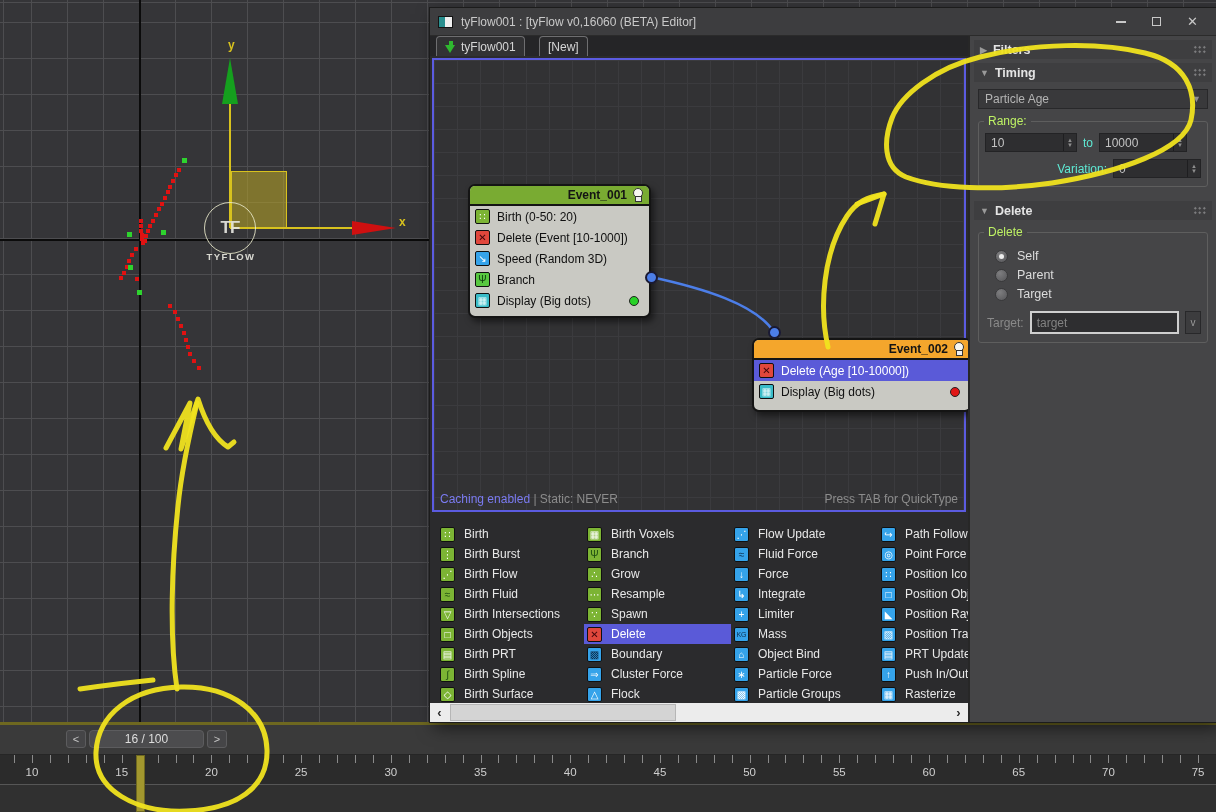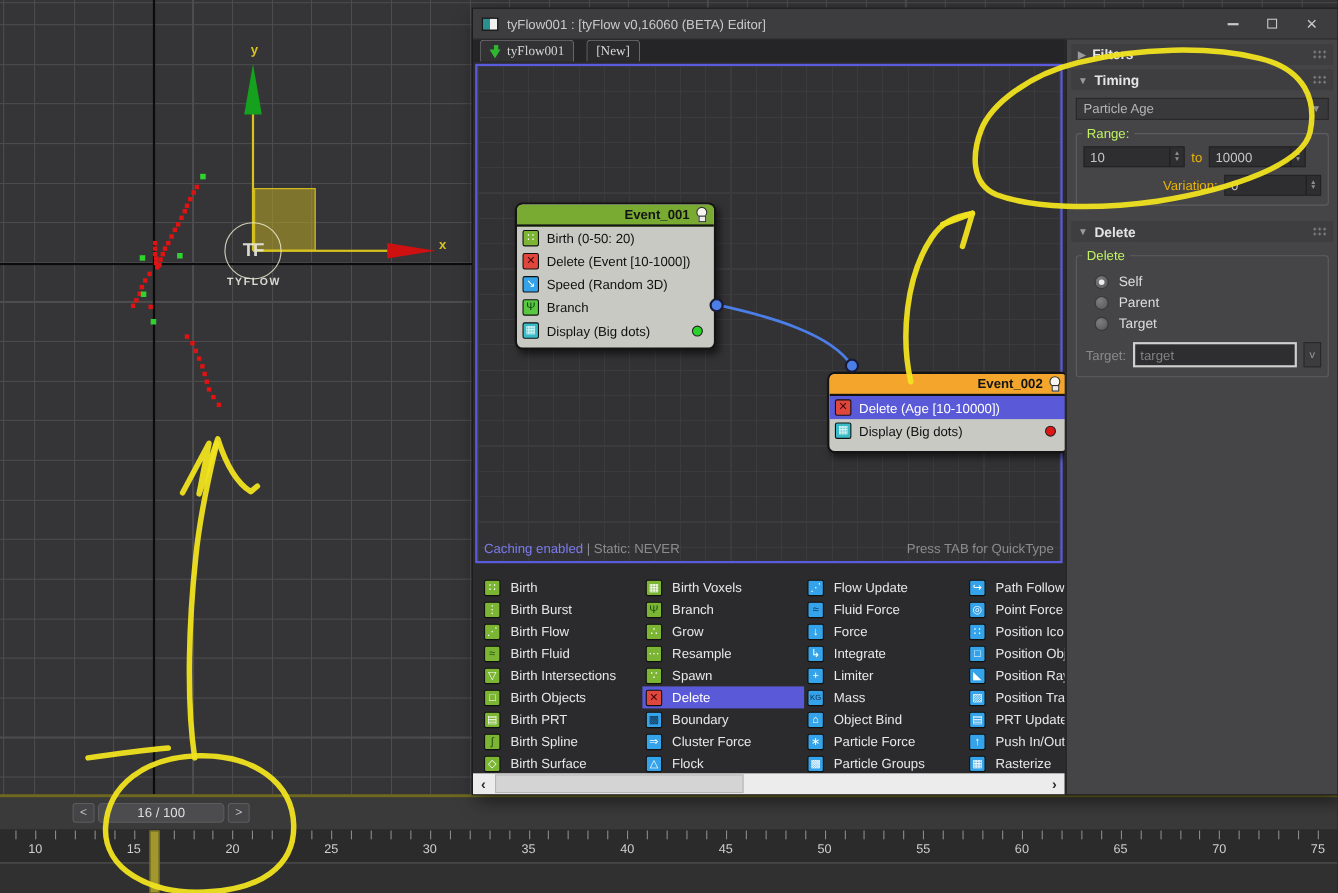--- a/index.html
+++ b/index.html
@@ -54,21 +54,21 @@
     border-bottom:1px solid #2b2b2b;display:flex;align-items:center;gap:8px;padding:0 8px;}
   .doc-icon{width:15px;height:12px;border:1px solid #141414;flex:0 0 auto;
     background:linear-gradient(to right,#2a8f8f 0 6px,#f0f0f0 6px);}
   .win-title{font-size:12px;color:#c9c9c9;}
   .win-btns{margin-left:auto;display:flex;gap:26px;align-items:center;padding-right:10px;}
   .win-min{width:10px;height:2px;background:#c9c9c9;}
   .win-max{width:9px;height:9px;border:1.5px solid #c9c9c9;}
   .win-close{color:#c9c9c9;font-size:13px;line-height:13px;}
 
   .leftcol{position:absolute;left:0;top:28px;width:538px;height:686px;}
-  .tabbar{position:absolute;left:0;top:0;width:538px;height:20px;background:#252527;font-family:Liberation Serif, serif;}
+  .tabbar{position:absolute;left:0;top:0;width:538px;height:20px;background:#252527;}
   .tab{position:absolute;bottom:0;height:20px;display:flex;align-items:center;gap:5px;padding:0 8px;
     background:#323234;border:1px solid #6e6e70;border-bottom:none;border-radius:4px 4px 0 0;
     color:#d6d6d6;font-size:12px;}
   .tab.inactive{background:#2a2a2c;}
   .dn-arrow{position:relative;width:11px;height:12px;flex:0 0 auto;}
   .dn-arrow::before{content:"";position:absolute;left:3.5px;top:0;width:4px;height:5px;background:#2fb82f;}
   .dn-arrow::after{content:"";position:absolute;left:0;top:4px;width:0;height:0;
     border-left:5.5px solid transparent;border-right:5.5px solid transparent;border-top:8px solid #2fb82f;}
 
   .graph{position:absolute;left:2px;top:22px;width:534px;height:454px;border:2px solid #5b5be0;
@@ -120,21 +120,21 @@
     display:flex;align-items:center;padding:0 6px;color:#b4b4b4;}
   .dd-arrow{margin-left:auto;color:#909090;font-size:9px;}
   .fieldset{position:relative;margin:12px 8px 0;border:1px solid #5e5e5e;border-radius:3px;padding:11px 6px 6px;}
   .legend{position:absolute;top:-8px;left:5px;background:#454547;padding:0 4px;color:#bef264;}
   .frow{display:flex;align-items:center;gap:6px;margin-bottom:7px;}
   .frow:last-child{margin-bottom:2px;}
   .spin-field{height:19px;background:#2e2e30;border:1px solid #232325;display:flex;align-items:center;}
   .spin-field .val{flex:1;padding:0 5px;color:#c4c4c4;overflow:hidden;}
   .spin{width:13px;align-self:stretch;border-left:1px solid #1e1e20;display:flex;flex-direction:column;
     align-items:center;justify-content:center;font-size:6px;color:#8e8e8e;line-height:5px;}
-  .rlabel{color:#eab308;}
+  .rlabel{color:#5eead4;}
   .radio-row{display:flex;align-items:center;gap:9px;margin:5px 0 5px 10px;color:#dcdcdc;font-size:12.5px;}
   .radio{width:13px;height:13px;border-radius:50%;border:1px solid #39393b;position:relative;flex:0 0 auto;
     background:radial-gradient(circle at 35% 30%,#7e7e80,#555558);}
   .radio.on::after{content:"";position:absolute;inset:3px;border-radius:50%;background:#ededed;}
   .chan-row{display:flex;align-items:center;gap:6px;margin:10px 0 2px 2px;}
   .chan-label{color:#8a8a8a;}
   .chan{height:23px;flex:1;background:#2e2e30;border:2px solid #cfcfcf;color:#828282;
     display:flex;align-items:center;padding:0 5px;}
   .chan-btn{width:16px;height:23px;background:#3c3c3e;border:1px solid #28282a;color:#9a9a9a;
     display:flex;align-items:center;justify-content:center;font-size:10px;}
@@ -309,21 +309,21 @@
         <div class="win-close">✕</div>
       </div>
     </div>
 
     <div class="leftcol">
       <div class="tabbar">
         <div class="tab" style="left:6px;">
           <span class="dn-arrow"></span>
           <span>tyFlow001</span>
         </div>
-        <div class="tab inactive" style="left:103px;">
+        <div class="tab inactive" style="left:109px;">
           <span>[New]</span>
         </div>
       </div>
 
       <div class="graph">
         <svg class="wiresvg">
           <path d="M 217,217 C 268,228 322,244 340,272" stroke="#4c7ee8" stroke-width="2.5" fill="none"></path>
         </svg>
 
         <div class="node" style="left:34px;top:124px;width:183px;height:134px;">

